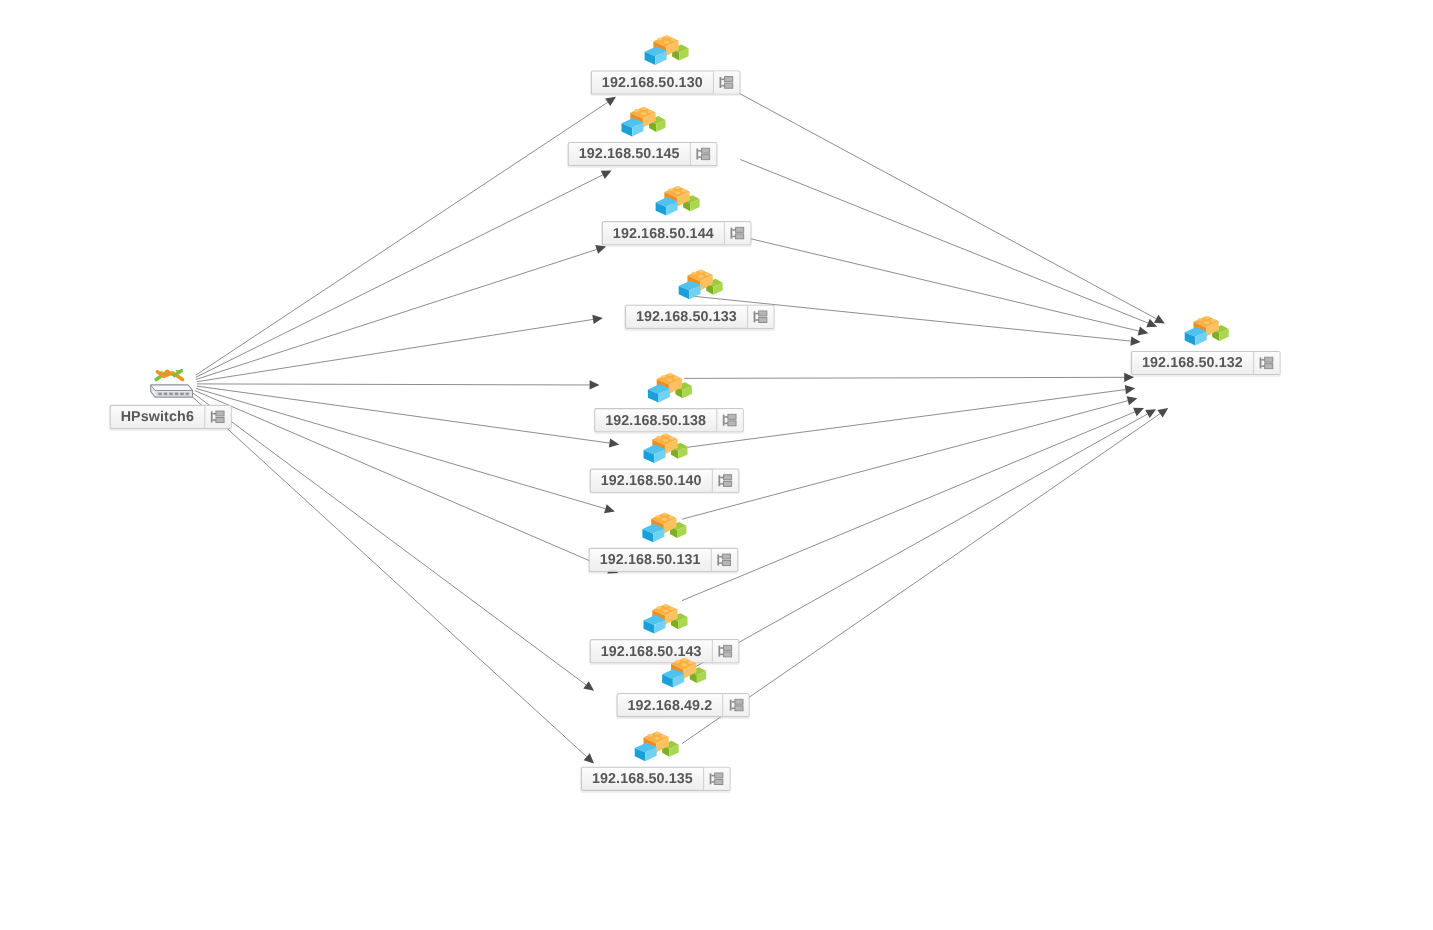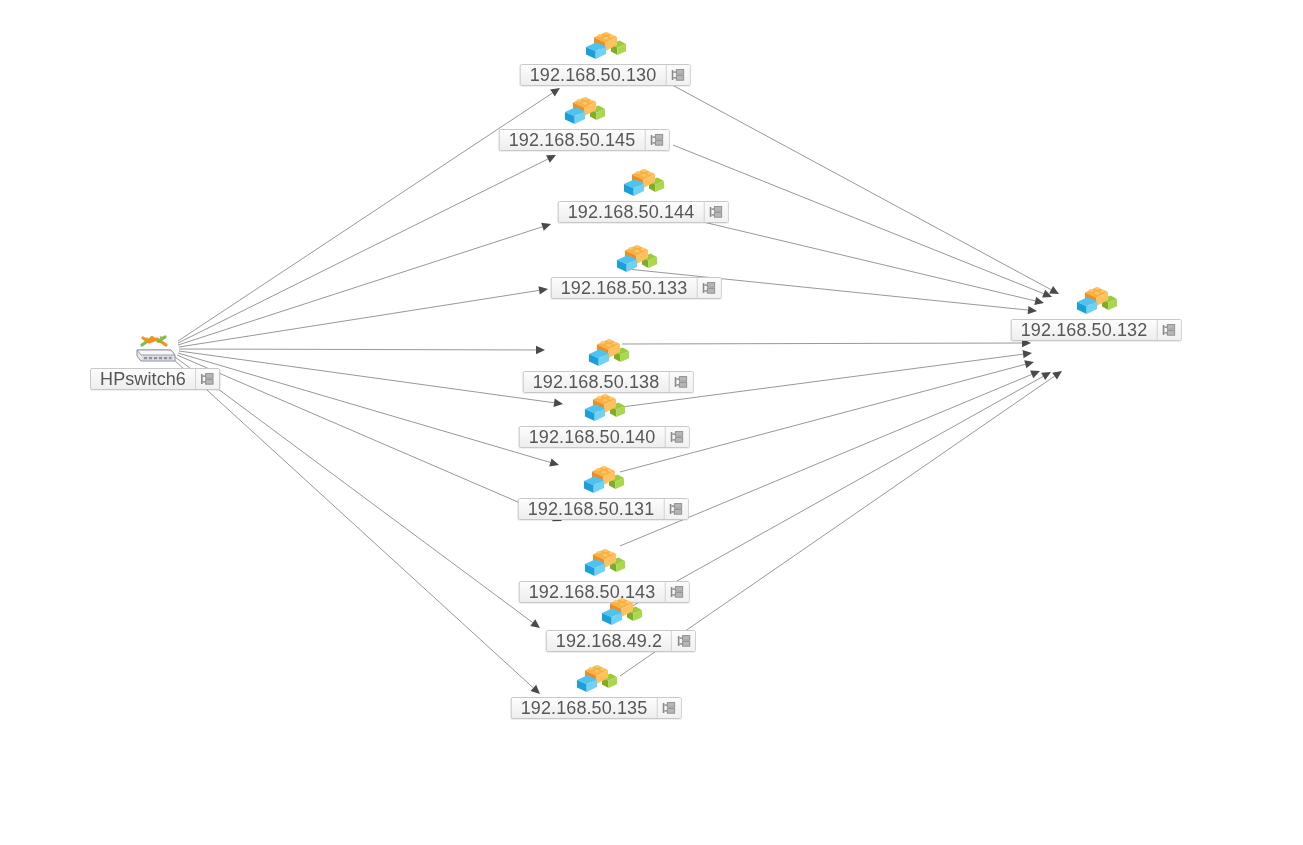--- a/index.html
+++ b/index.html
@@ -52,24 +52,25 @@
     border: 1px solid #c8c8c8;
     border-radius: 2px;
     background: linear-gradient(to bottom, #fdfdfd 0%, #f4f4f4 55%, #eeeeee 100%);
     box-shadow: 0 1px 1px rgba(0,0,0,0.07);
     white-space: nowrap;
   }
   .node-label-text {
     display: flex;
     align-items: center;
     padding: 0 9px 0 9px;
-    font-size: 18px;
+    font-size: 13px;
     color: #575757;
     letter-spacing: 0.1px;
     line-height: 20px;
+    font-weight: bold;
   }
   .node-label-btn {
     width: 23px;
     border-left: 1px solid #d2d2d2;
     display: flex;
     align-items: center;
     justify-content: center;
     background: linear-gradient(to bottom, #fbfbfb 0%, #f1f1f1 100%);
     cursor: pointer;
   }
@@ -281,21 +282,21 @@
     <svg viewBox="0 0 14 12" width="14" height="12" xmlns="http://www.w3.org/2000/svg">
       <rect x="1" y="1" width="1.6" height="10" fill="#8a8a8a"></rect>
       <rect x="2.6" y="2.4" width="3" height="1.4" fill="#8a8a8a"></rect>
       <rect x="2.6" y="8.2" width="3" height="1.4" fill="#8a8a8a"></rect>
       <rect x="5.6" y="0.6" width="7.4" height="4.6" fill="#b6b6b6" stroke="#8a8a8a" stroke-width="0.9"></rect>
       <rect x="5.6" y="6.6" width="7.4" height="4.6" fill="#b6b6b6" stroke="#8a8a8a" stroke-width="0.9"></rect>
     </svg>
   </span>
 </div>
     </div>
-    <div class="node" style="left: 551px; top: 161px; width: 128px; height: 64px; margin-left: 28px;">
+    <div class="node" style="left: 551px; top: 161px; width: 128px; height: 64px;">
   <span class="node-icon">
     <svg viewBox="0 0 46 42" width="46" height="42" xmlns="http://www.w3.org/2000/svg">
 
       <g>
         <path d="M29 20 L37.5 16.5 L44 20 L35.5 23.8 Z" fill="#9ccb3b"></path>
         <path d="M29 20 L35.5 23.8 L35.5 31 L29 27.4 Z" fill="#7fae24"></path>
         <path d="M35.5 23.8 L44 20 L44 27.2 L35.5 31 Z" fill="#a9d84e"></path>
       </g>
 
       <g>

